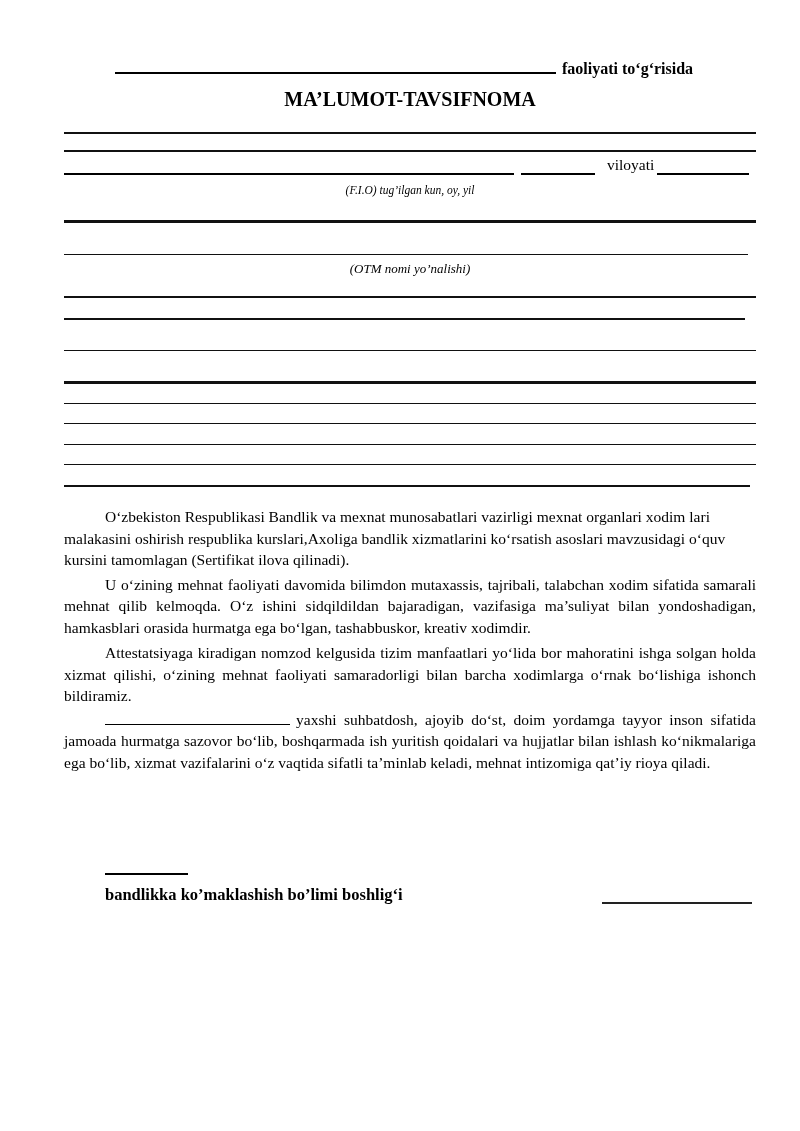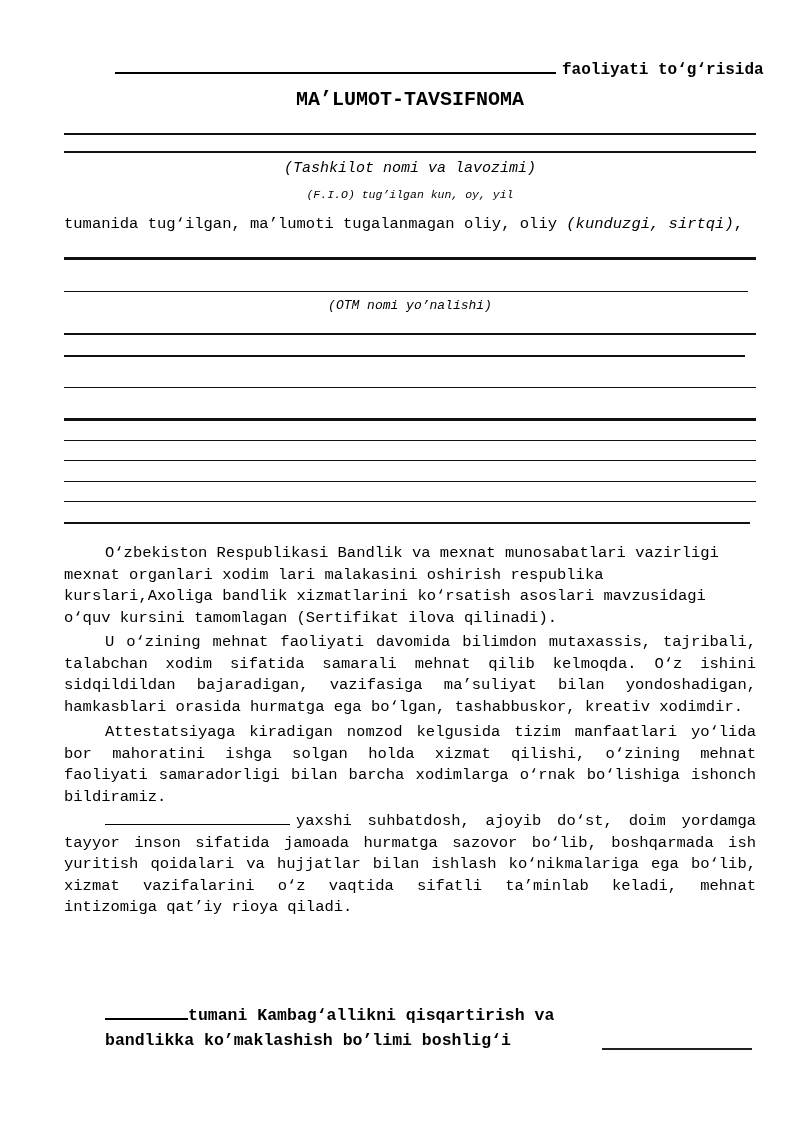--- a/index.html
+++ b/index.html
@@ -2,21 +2,21 @@
 <html><head>
 <meta charset="utf-8">
 <style>
   html,body{margin:0;padding:0;background:#fff;}
   .page{
     position:relative;
     width:800px;height:1101px;
     background:#fff;
     box-sizing:border-box;
     padding:0 44px 0 64px;
-    font-family:Liberation Mono, monospace;
+    font-family:Liberation Serif, serif;
     color:#000;
     overflow:hidden;
   }
   .b{font-weight:bold;}
   .i{font-style:italic;}
   .center{text-align:center;}
   .blank{display:inline-block;border-bottom:2px solid #000;height:15px;vertical-align:baseline;}
   .rule{height:0;border-top:2px solid #111;}
   
   .header-row{margin-top:56px;line-height:22px;font-size:16px;white-space:nowrap;}
@@ -71,27 +71,31 @@
 
 <div class="page">
 
   <div class="header-row b"><span class="blank"></span><span>faoliyati to‘g‘risida</span></div>
 
   <div class="doc-title b center">MA’LUMOT-TAVSIFNOMA</div>
 
   <div class="rule hr-thick hr1"></div>
   <div class="rule hr-thick hr2"></div>
 
-  <div class="org-caption center i">(Tashkilot nomi va lavozimi)</div>
 
 
+  <div class="viloyati-row">
+    <span class="blank bl-long"></span>
+    <span class="blank bl-short"></span>
+    <span class="viloyati-label">viloyati</span>
+    <span class="blank bl-right"></span>
+  </div>
 
   <div class="birth-caption center i">(F.I.O) tug’ilgan kun, oy, yil</div>
 
-  <div class="born-line"><span>tumanida tug‘ilgan, ma’lumoti tugalanmagan oliy, oliy </span><span class="i">(kunduzgi, sirtqi)</span><span>,</span></div>
 
   <div class="rule hr3"></div>
   <div class="rule hr4"></div>
 
   <div class="otm-caption center i">(OTM nomi yo’nalishi)</div>
 
 
   <div class="rules">
     <div class="rule rule-a"></div>
     <div class="rule rule-b"></div>
@@ -103,20 +107,20 @@
     <div class="rule rule-h"></div>
     <div class="rule rule-i"></div>
   </div>
 
   <p class="para p1">O‘zbekiston Respublikasi Bandlik va mexnat munosabatlari vazirligi mexnat organlari xodim lari malakasini oshirish respublika kurslari,Axoliga bandlik xizmatlarini ko‘rsatish asoslari mavzusidagi o‘quv kursini tamomlagan (Sertifikat ilova qilinadi).</p>
   <p class="para p2">U o‘zining mehnat faoliyati davomida bilimdon mutaxassis, tajribali, talabchan xodim sifatida samarali mehnat qilib kelmoqda. O‘z ishini sidqildildan bajaradigan, vazifasiga ma’suliyat bilan yondoshadigan, hamkasblari orasida hurmatga ega bo‘lgan, tashabbuskor, kreativ xodimdir.</p>
   <p class="para p4">Attestatsiyaga kiradigan nomzod kelgusida tizim manfaatlari yo‘lida bor mahoratini ishga solgan holda xizmat qilishi, o‘zining mehnat faoliyati samaradorligi bilan barcha xodimlarga o‘rnak bo‘lishiga ishonch bildiramiz.</p>
   <p class="para p3"><span class="blank"></span><span>yaxshi suhbatdosh, ajoyib do‘st, doim yordamga tayyor inson sifatida  jamoada hurmatga sazovor bo‘lib, boshqarmada ish yuritish qoidalari va hujjatlar bilan ishlash ko‘nikmalariga ega bo‘lib, xizmat vazifalarini o‘z vaqtida sifatli ta’minlab keladi, mehnat intizomiga qat’iy rioya qiladi.</span></p>
 
   <div class="footer">
-    <div class="footer-line1"><span class="blank"></span><span>tumani Kambag‘allikni qisqartirish va</span></div>
+    <div class="footer-line1"><span class="blank"></span></div>
     <div class="footer-line2-row">
       <span>bandlikka ko’maklashish bo’limi boshlig‘i</span>
       <span class="signature-blank"></span>
     </div>
   </div>
 
 </div>
 
 </body></html>

